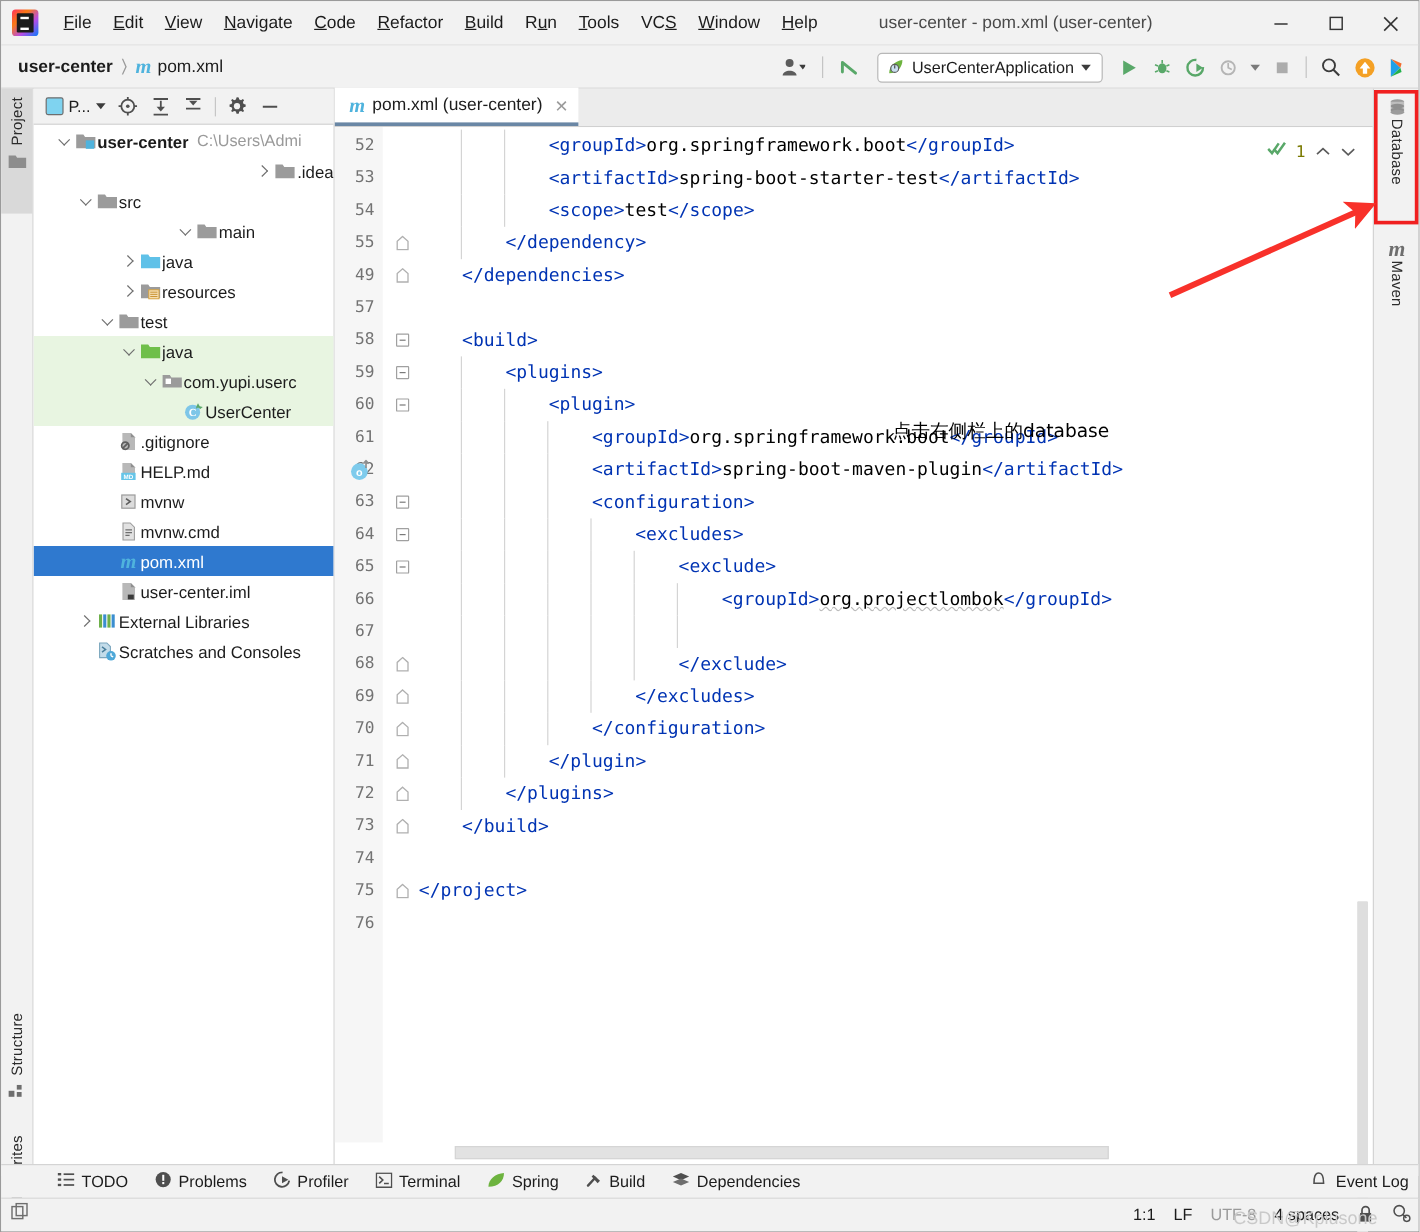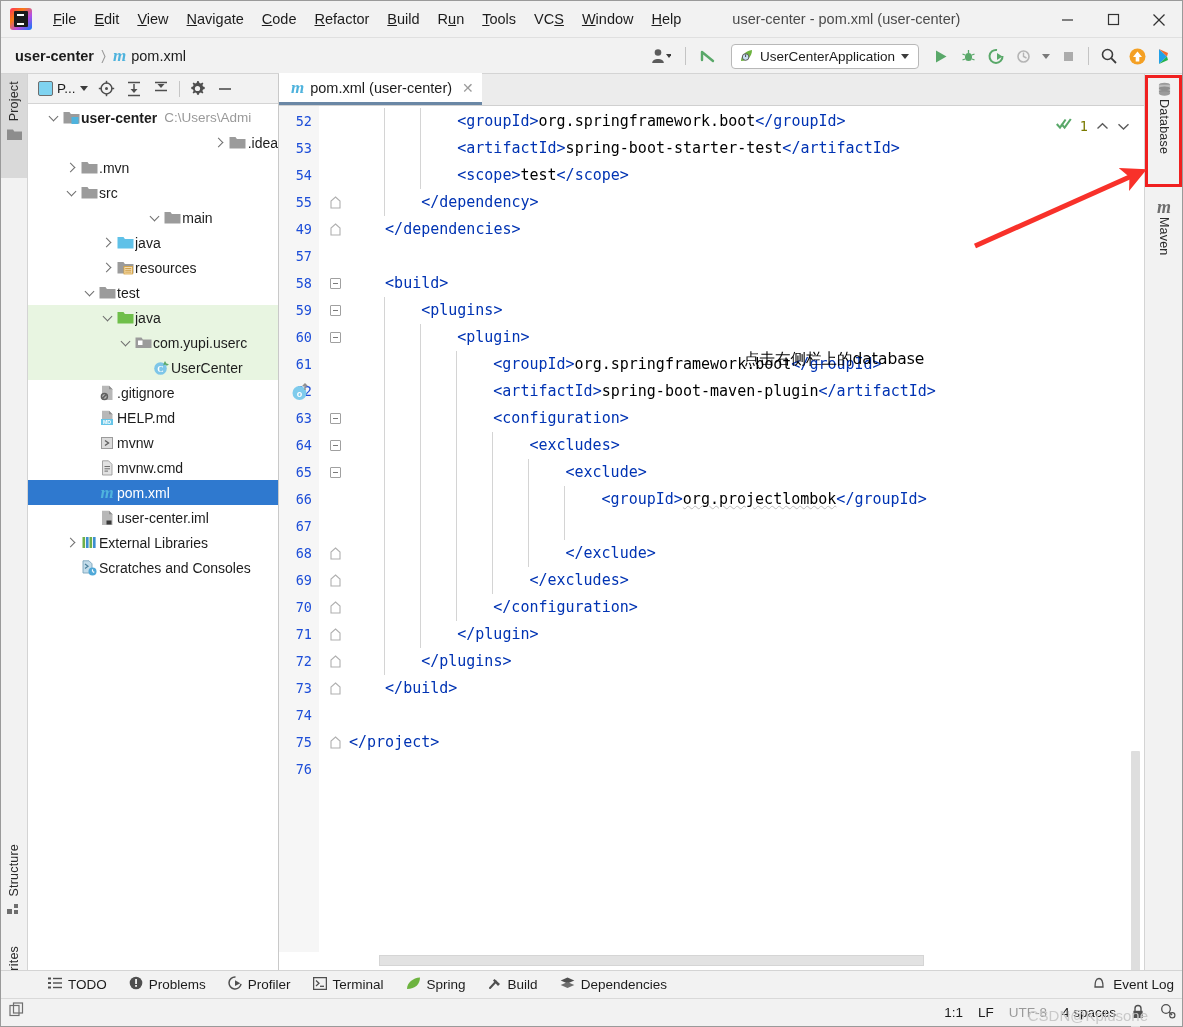--- a/index.html
+++ b/index.html
@@ -187,21 +187,21 @@
   }
   .gutter-fold {
     position: absolute; left: 40px; top: 0; width: 30px; bottom: 28px; background: #fff;
   }
   .codetext {
     position: absolute; left: 70px; top: 0; right: 0; bottom: 28px;
     overflow: hidden;
   }
   .ln {
     position: absolute; right: 7px; font-family: "DejaVu Sans Mono", monospace;
-    font-size: 13.5px; color: #1d4ed8; line-height: 27px; height: 27px;
+    font-size: 13.5px; color: #737373; line-height: 27px; height: 27px;
   }
   .cl {
     position: absolute; left: 0; font-family: "DejaVu Sans Mono", monospace;
     font-size: 15px; line-height: 27px; height: 27px; white-space: pre;
     color: #000;
   }
   .tg { color: #0033b3; }
   .tx { color: #000; }
   .squig {
     text-decoration: underline; text-decoration-style: wavy;
@@ -525,31 +525,20 @@
         <div class="trow" style="padding-left: 35px; justify-content: flex-end;">
           <span class="twist">
             <span class="chev right"></span>
           </span>
           <span class="ticon">
             <svg width="17" height="15" viewBox="0 0 17 15">
               <path d="M0.5 2 h6 l1.4 2.1 H16.5 V13.5 H0.5 Z" fill="#9b9b9b"></path>
             </svg>
           </span>
           <span class="tlabel">.idea</span>
-        </div>
-        <div class="trow" style="padding-left: 35px;">
-          <span class="twist">
-            <span class="chev right"></span>
-          </span>
-          <span class="ticon">
-            <svg width="17" height="15" viewBox="0 0 17 15">
-              <path d="M0.5 2 h6 l1.4 2.1 H16.5 V13.5 H0.5 Z" fill="#9b9b9b"></path>
-            </svg>
-          </span>
-          <span class="tlabel">.mvn</span>
         </div>
         <div class="trow" style="padding-left: 35px;">
           <span class="twist">
             <span class="chev down"></span>
           </span>
           <span class="ticon">
             <svg width="17" height="15" viewBox="0 0 17 15">
               <path d="M0.5 2 h6 l1.4 2.1 H16.5 V13.5 H0.5 Z" fill="#9b9b9b"></path>
             </svg>
           </span>

